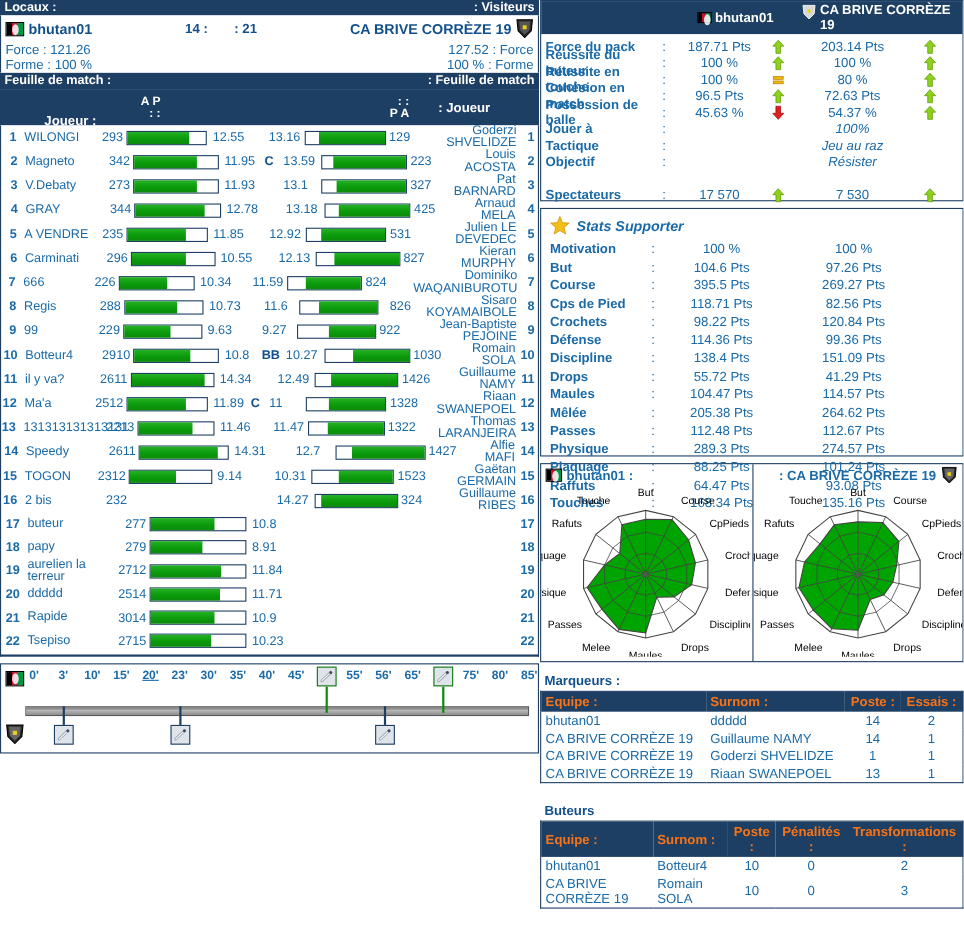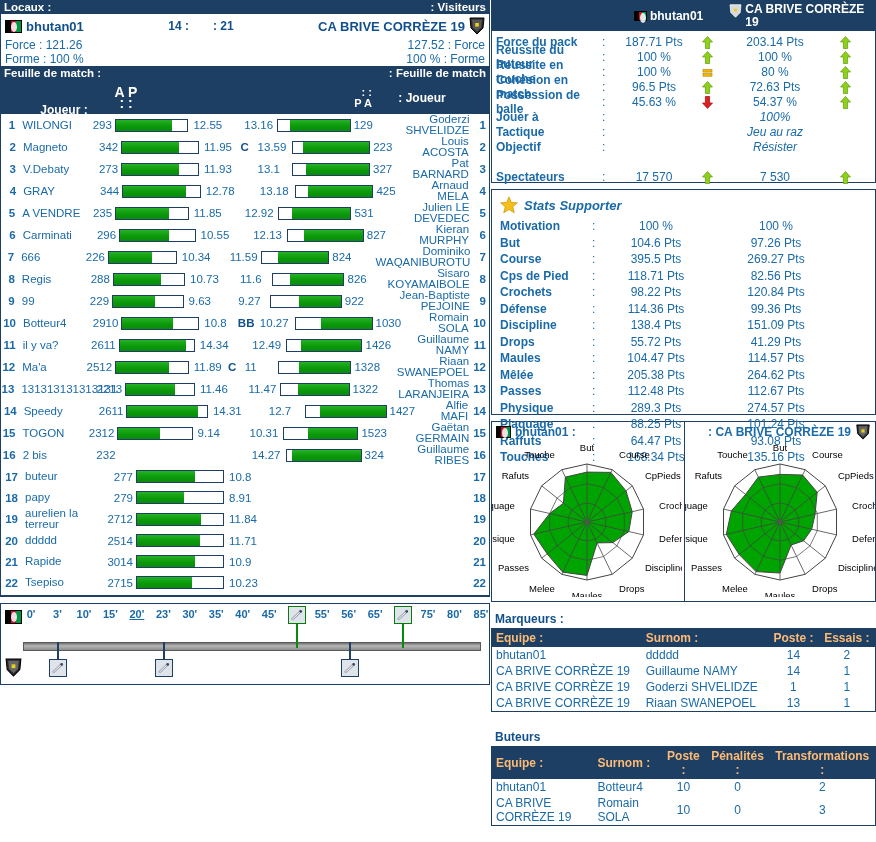--- a/index.html
+++ b/index.html
@@ -72,21 +72,21 @@
     display:flex; justify-content:space-between; align-items:center;
   }
 
   
   .sheet-head {
     background:#1d3f63; color:#fff; font-weight:bold; font-size:12px;
     height: 33px; display:flex; align-items:center;
   }
   .sh-num   { width: 22px; }
   .sh-name  { width: 84px; text-align:center;margin-top:24px; }
-  .sh-ap    { width: 40px; font-size: 14px; line-height: 11px; text-align:center;}
+  .sh-ap    { width: 40px; font-size: 11px; line-height: 11px; text-align:right;}
   .sh-flex  { flex:1 1 auto; }
   .sh-pa    { width: 42px; font-size: 11px; line-height: 11px; text-align:right;}
   .sh-name2 { width: 100px; text-align:center; }
   .sh-num2  { width: 18px; }
 
   
   .ptable { border-left:1px solid #1d3f63; border-right:1px solid #1d3f63;
             border-bottom:2px solid #1d3f63; padding-bottom:2px; background:#fff;}
   .prow {
     display:flex; align-items:center;
@@ -165,21 +165,21 @@
   .radar-wrap { display:flex; }
   .radar-cell { width:192px; position:relative; }
   .radar-cell + .radar-cell { border-left:1px solid #1d3f63; }
   .radar-head { display:flex; align-items:center; gap:4px; font-size:12px; font-weight:bold;
                 color:#1a6aa8; padding:3px 4px; height:20px; }
   .radar-head.right { justify-content:flex-end; }
 
   
   .sect-title { font-size:12px; font-weight:bold; color:#12508c; padding:4px 0 2px 4px; }
   .btable { border:1px solid #1d3f63; border-collapse:collapse; width:100%; }
-  .btable thead th { background:#1d3f63; color:#fdba74; font-size:12px; font-weight:bold;
+  .btable thead th { background:#1d3f63; color:#f97316; font-size:12px; font-weight:bold;
                      text-align:left; padding:2px 4px; }
   .btable tbody td { font-size:12px; color:#1a6aa8; padding:1px 4px; }
   .btable tbody td.ctr { text-align:center; }
 </style>
 </head>
 <body>
 
 <div id="root">
 
   <div id="left">
@@ -363,21 +363,21 @@
           <span class="p-num">288</span>
           <span class="p-gauge">
             <i style="width:67%"></i>
           </span>
           <span class="p-val">10.73</span>
           <span class="p-cap"></span>
           <span class="p-val-r">11.6</span>
           <span class="p-gauge rtl">
             <i style="width:76%"></i>
           </span>
-          <span class="p-num" style="width:32px;text-align:left;">826</span>
+          <span class="p-num" style="width:32px;text-align:right;">826</span>
           <span class="p-name2">Sisaro KOYAMAIBOLE</span>
           <span class="p-idx2">8</span>
         </div>
         <div class="prow">
           <span class="p-idx">9</span>
           <span class="p-nick">99</span>
           <span class="p-num">229</span>
           <span class="p-gauge">
             <i style="width:60%"></i>
           </span>

